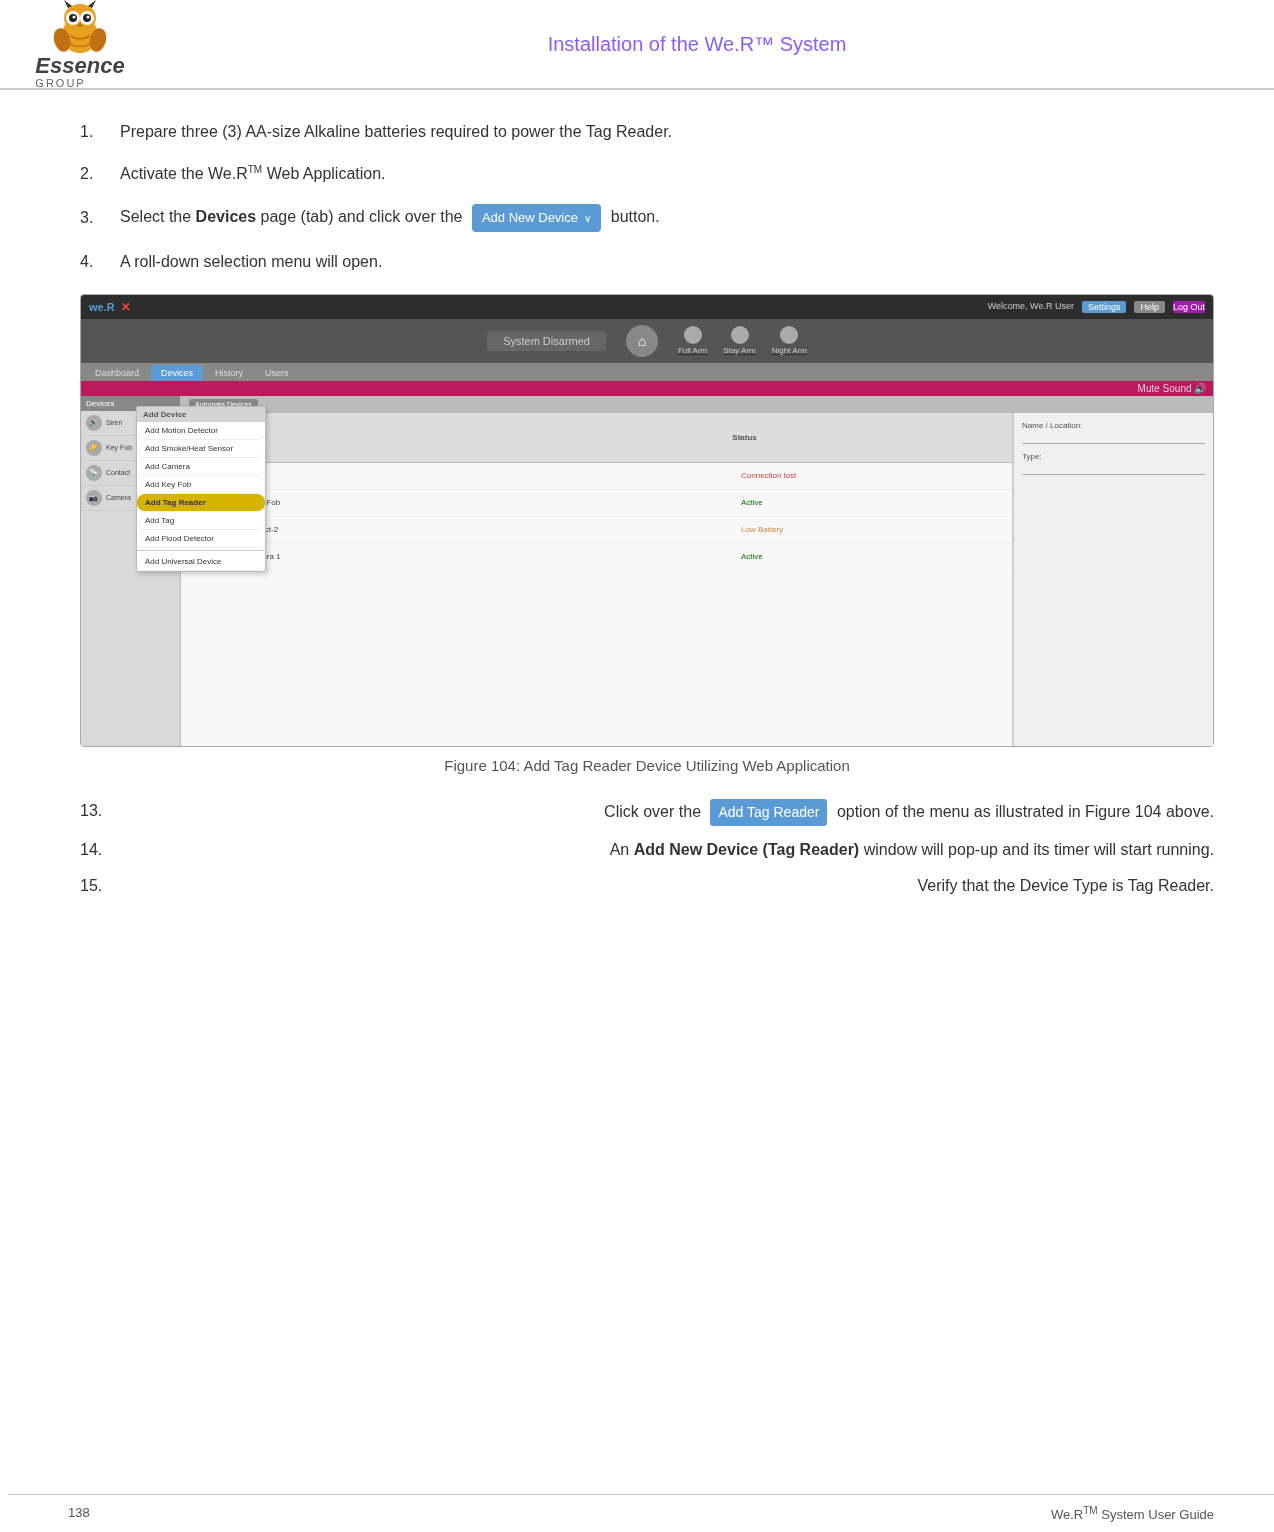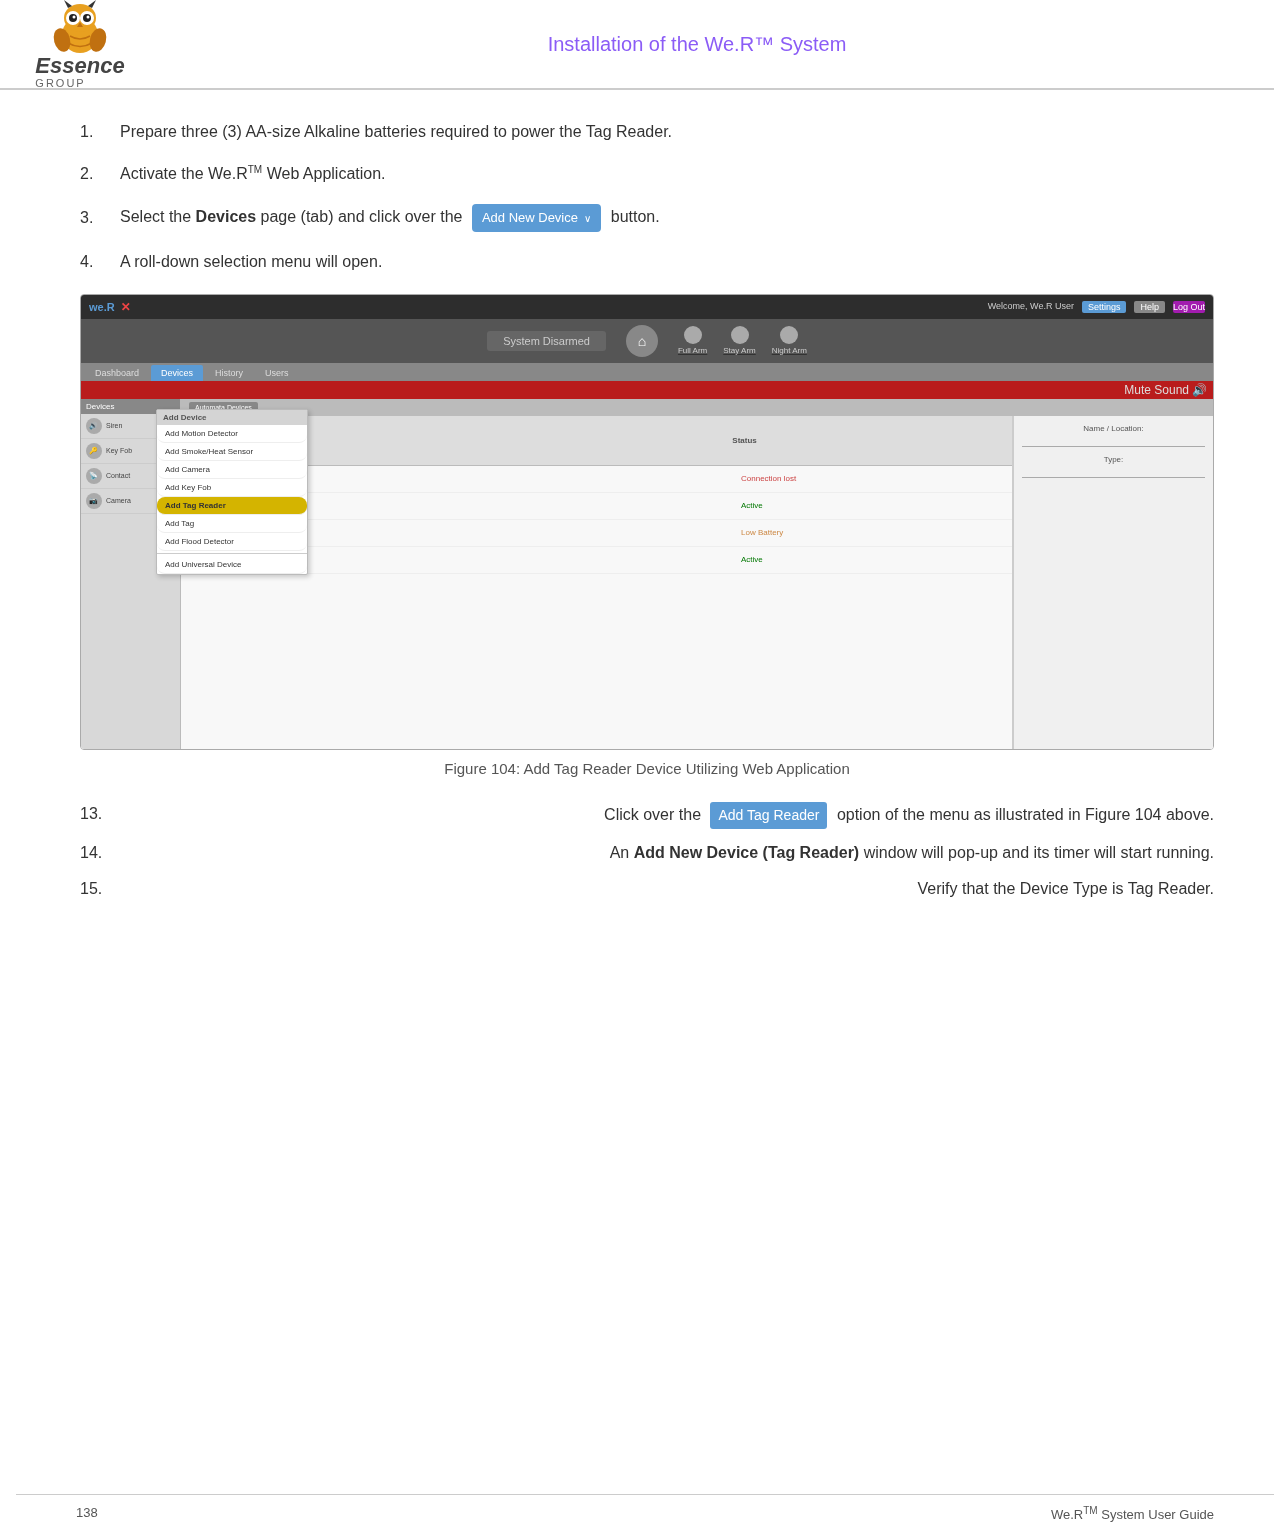--- a/index.html
+++ b/index.html
@@ -270,23 +270,22 @@
 
     
     .dropdown-menu {
       position: absolute;
       top: 10px;
       left: 55px;
       background: white;
       border: 1px solid #bbb;
       box-shadow: 2px 2px 5px rgba(0,0,0,0.2);
       z-index: 10;
-      width: 152px;
+      width: 130px;
       border-radius: 2px;
-      margin-left: 20px;
     }
     .dropdown-menu-header {
       background: #d4d4d4;
       padding: 3px 6px;
       font-size: 8px;
       font-weight: bold;
       color: #555;
     }
     .dropdown-item {
       padding: 4px 8px;
@@ -368,21 +367,20 @@
     
     .device-detail-panel {
       width: 200px;
       background: #f0f0f0;
       padding: 8px;
       border-left: 1px solid #ccc;
       font-size: 8px;
     }
     .detail-field {
       margin-bottom: 8px;
-      text-align: center;
     }
     .detail-label {
       color: #555;
       margin-bottom: 2px;
     }
     .detail-value {
       border-bottom: 1px solid #aaa;
       padding-bottom: 2px;
       color: #333;
       min-height: 12px;
@@ -415,31 +413,31 @@
     }
 
     
     .page-footer {
       display: flex;
       justify-content: space-between;
       padding: 10px 60px;
       border-top: 1px solid #ccc;
       position: absolute;
       bottom: 0;
-      left: 16px;
+      left: 8px;
       right: 0;
       font-size: 13px;
       color: #555;
     }
 
     
     .mute-icon-area {
-      background: #b91c1c;
+      background: #be185d;
       padding: 2px 6px;
-      font-size: 12px;
+      font-size: 10px;
       color: #ddd;
       display: flex;
       align-items: center;
       gap: 3px;
       justify-content: flex-end;
     }
   </style>
 </head>
 <body>
 

